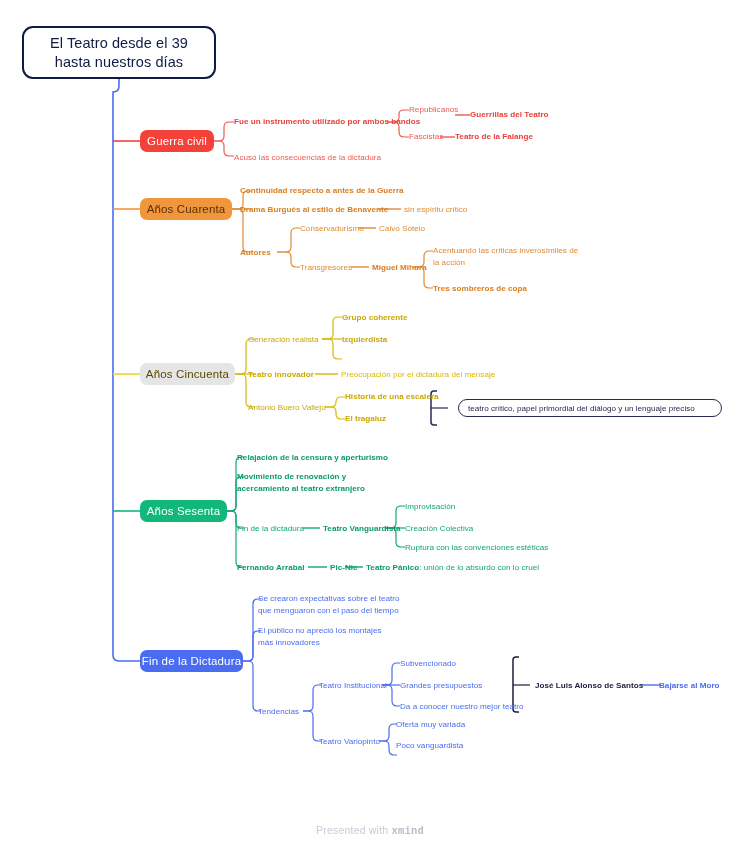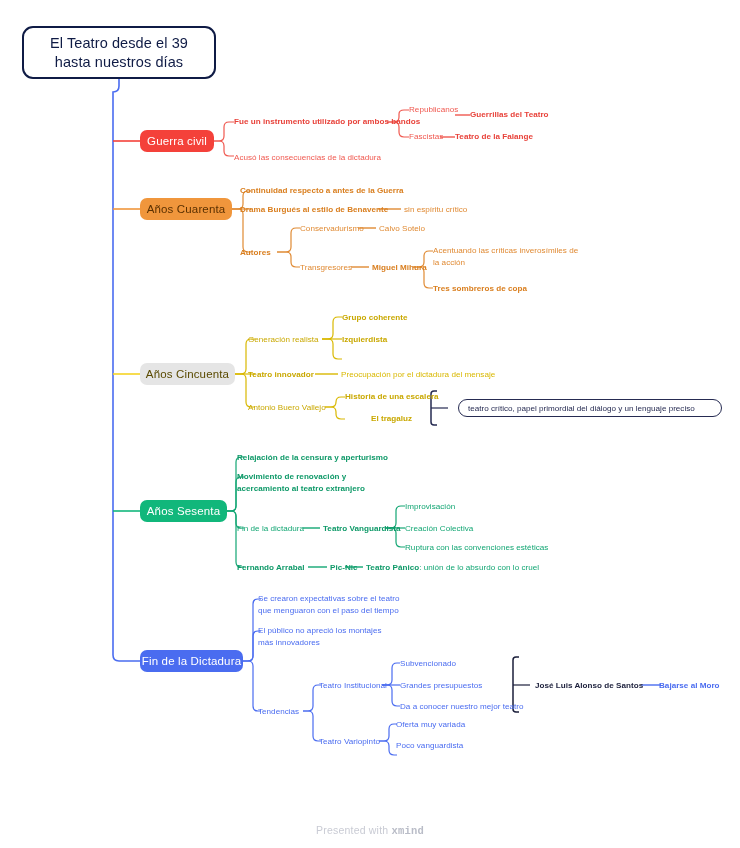--- a/index.html
+++ b/index.html
@@ -240,21 +240,21 @@
 
   <div class="lbl c-yellow-d n" style="left:248px;top:334px;">Generación realista</div>
   <div class="lbl c-yellow-d b" style="left:342px;top:312px;">Grupo coherente</div>
   <div class="lbl c-yellow-d b" style="left:342px;top:334px;">Izquierdista</div>
 
   <div class="lbl c-yellow-d b" style="left:248px;top:369px;">Teatro innovador</div>
   <div class="lbl c-yellow n" style="left:341px;top:369px;">Preocupación por el dictadura del mensaje</div>
 
   <div class="lbl c-yellow-d n" style="left:248px;top:402px;">Antonio Buero Vallejo</div>
   <div class="lbl c-yellow-d b" style="left:345px;top:391px;">Historia de una escalera</div>
-  <div class="lbl c-yellow-d b" style="left:345px;top:413px;margin-left:26px;">El tragaluz</div>
+  <div class="lbl c-yellow-d b" style="left:345px;top:413px;">El tragaluz</div>
 
   <div class="callout" style="left:450px;top:399px;width:264px;margin-left:8px;">teatro crítico, papel primordial del diálogo y un lenguaje preciso</div>
 
   <div class="topic t-green" style="left:140px;top:500px;width:87px;">Años Sesenta</div>
 
   <div class="lbl c-green-d b" style="left:237px;top:452px;">Relajación de  la censura y aperturismo</div>
   <div class="lbl c-green-d b wrap" style="left:237px;top:471px;width:152px;">Movimiento de renovación y acercamiento al teatro extranjero</div>
 
   <div class="lbl c-green n" style="left:237px;top:523px;">Fin de la dictadura</div>
   <div class="lbl c-green-d b" style="left:323px;top:523px;">Teatro Vanguardista</div>

